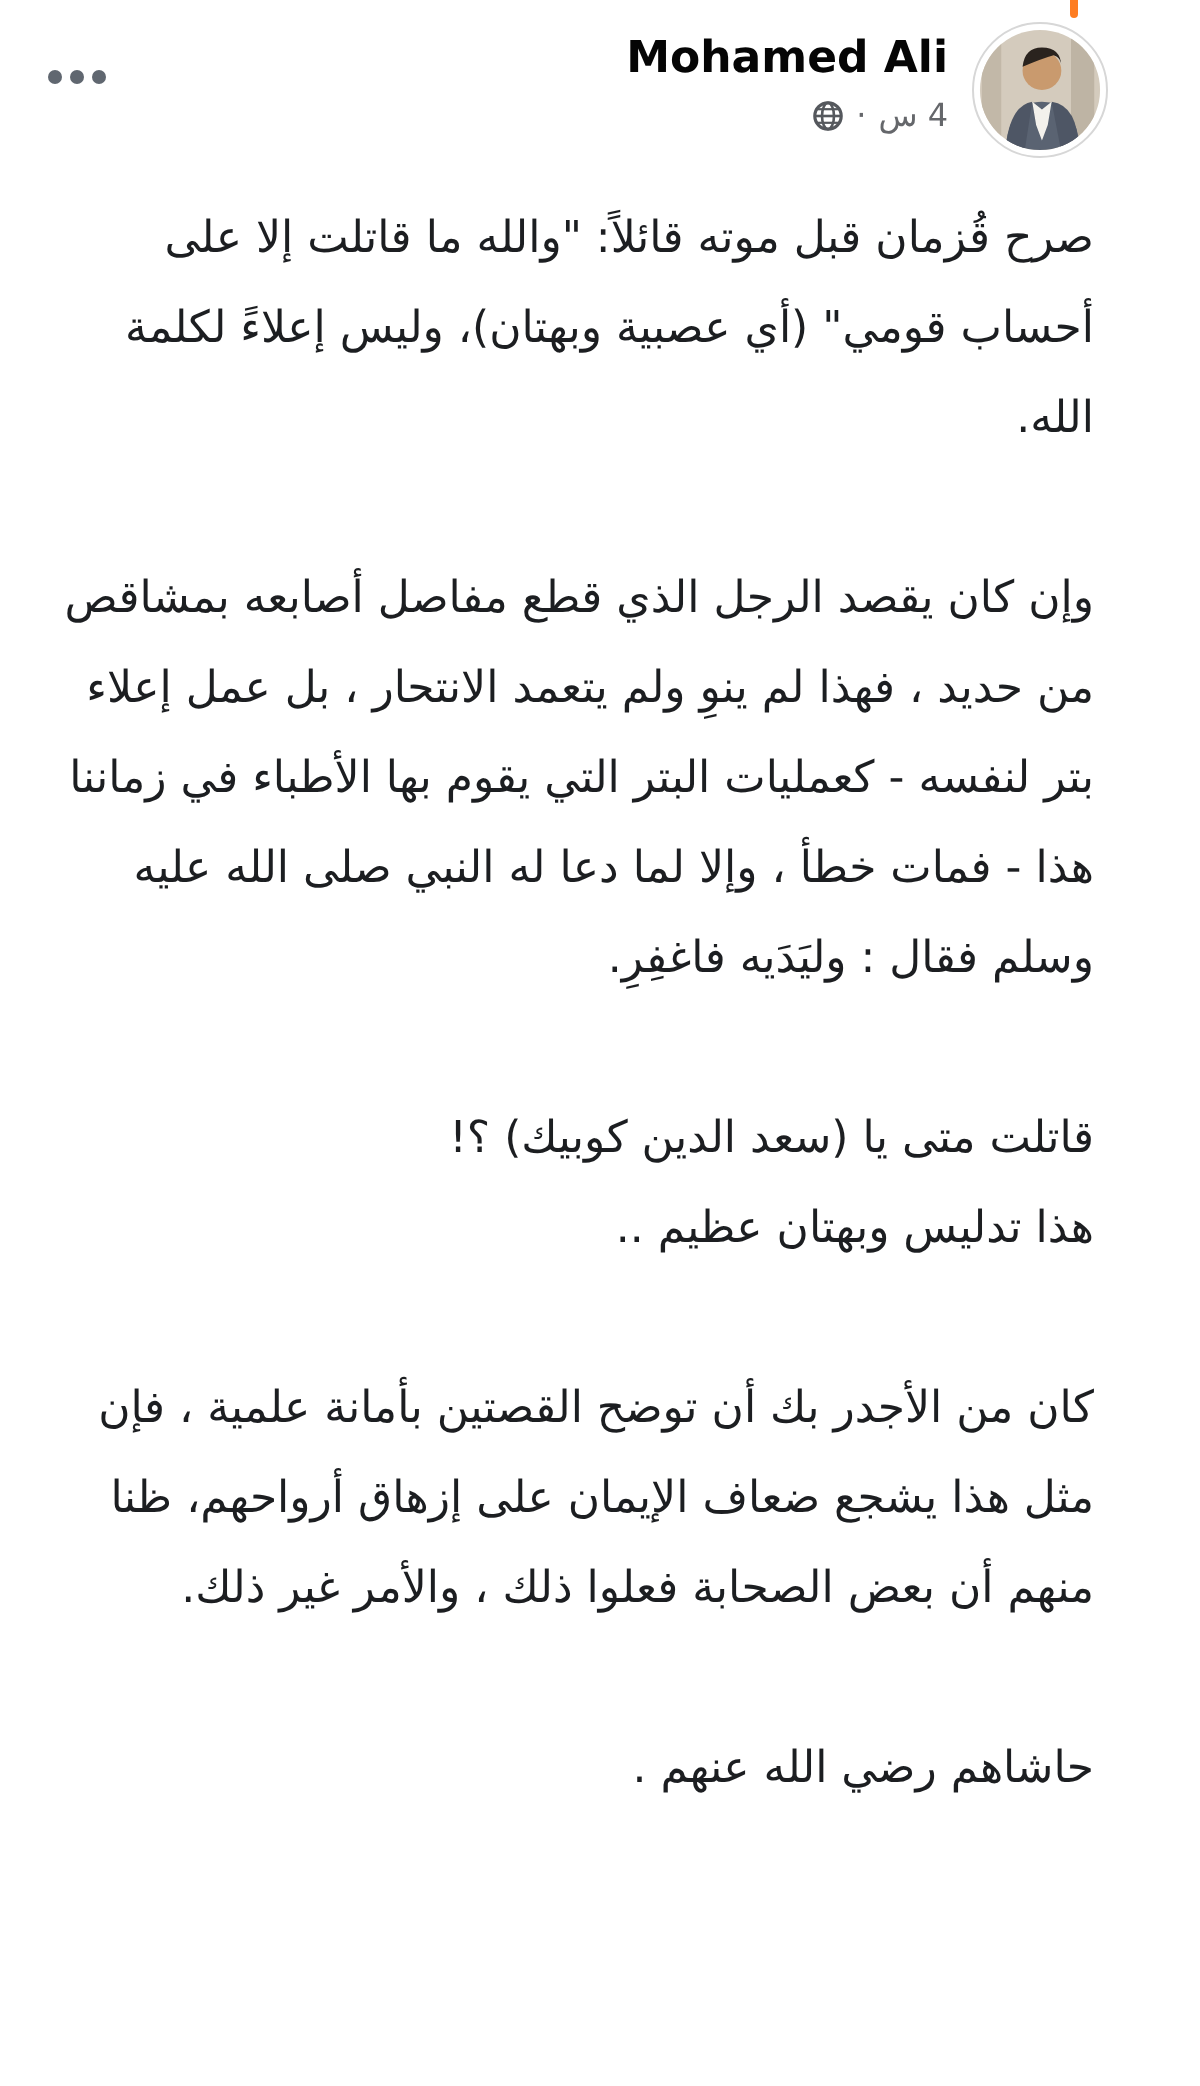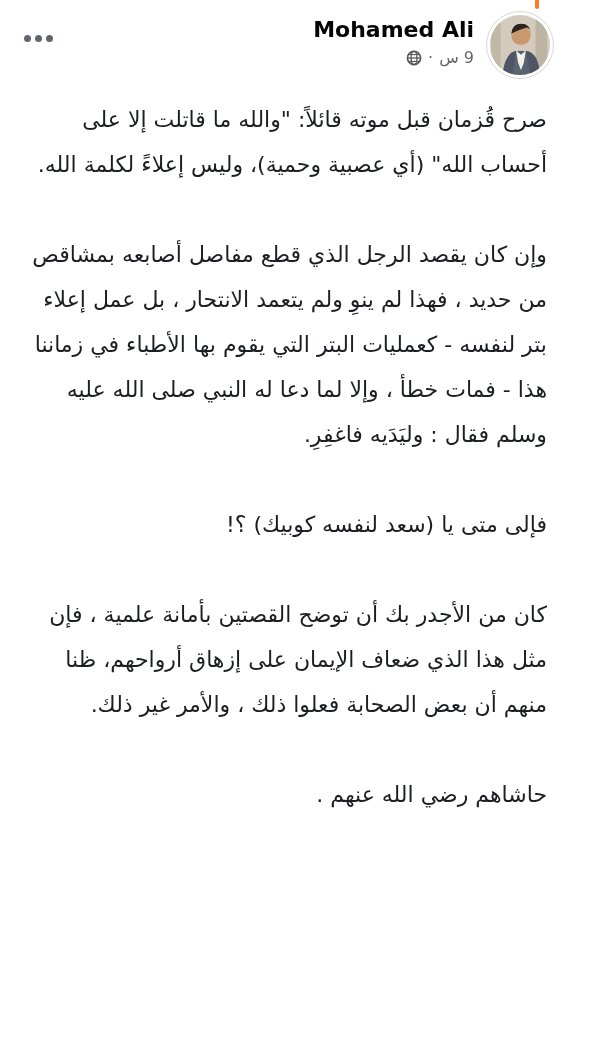--- a/index.html
+++ b/index.html
@@ -104,21 +104,21 @@
           <path d="M28 38 l5 4 l5 -4 l-2 12 l-3 8 l-3 -8 z" fill="#f3f1ec"></path>
           <path d="M14 64 q2 -24 14 -26 l-4 26 z" fill="#4e5665"></path>
           <path d="M52 64 q0 -24 -14 -26 l5 26 z" fill="#4e5665"></path>
         </g>
       </svg>
     </div>
 
     <div class="id-block">
       <div class="author-name">Mohamed Ali</div>
       <div class="meta-row">
-        <span>9 س</span>
+        <span>4 س</span>
         <span>·</span>
         <svg width="16" height="16" viewBox="0 0 16 16">
           <circle cx="8" cy="8" r="6.6" fill="none" stroke="#55585d" stroke-width="1.6"></circle>
           <ellipse cx="8" cy="8" rx="3" ry="6.6" fill="none" stroke="#55585d" stroke-width="1.3"></ellipse>
           <line x1="1.4" y1="8" x2="14.6" y2="8" stroke="#55585d" stroke-width="1.3"></line>
           <line x1="2.2" y1="4.6" x2="13.8" y2="4.6" stroke="#55585d" stroke-width="1.1"></line>
           <line x1="2.2" y1="11.4" x2="13.8" y2="11.4" stroke="#55585d" stroke-width="1.1"></line>
         </svg>
       </div>
     </div>
@@ -126,23 +126,24 @@
     <div class="spacer"></div>
 
     <div class="menu-btn">
       <i></i>
       <i></i>
       <i></i>
     </div>
   </header>
 
   <div class="post-body">
-    <p>صرح قُزمان قبل موته قائلاً: "والله ما قاتلت إلا على أحساب الله" (أي عصبية وحمية)، وليس إعلاءً لكلمة الله.</p>
+    <p>صرح قُزمان قبل موته قائلاً: "والله ما قاتلت إلا على أحساب قومي" (أي عصبية وبهتان)، وليس إعلاءً لكلمة الله.</p>
     <p>وإن كان يقصد الرجل الذي قطع مفاصل أصابعه بمشاقص من حديد ، فهذا لم ينوِ ولم يتعمد الانتحار ، بل عمل إعلاء بتر لنفسه - كعمليات البتر التي يقوم بها الأطباء في زماننا هذا - فمات خطأ ، وإلا لما دعا له النبي صلى الله عليه وسلم فقال : وليَدَيه فاغفِرِ.</p>
     <p>
-      <span style="display:block">فإلى متى يا (سعد لنفسه كوبيك)  ؟!</span>
+      <span style="display:block">قاتلت متى يا (سعد الدين كوبيك)  ؟!</span>
+      <span style="display:block">هذا تدليس وبهتان عظيم ..</span>
     </p>
-    <p>كان من الأجدر بك أن توضح القصتين بأمانة علمية ، فإن مثل هذا الذي ضعاف الإيمان على إزهاق أرواحهم، ظنا منهم أن بعض الصحابة فعلوا ذلك ، والأمر غير ذلك.</p>
+    <p>كان من الأجدر بك أن توضح القصتين بأمانة علمية ، فإن مثل هذا يشجع ضعاف الإيمان على إزهاق أرواحهم، ظنا منهم أن بعض الصحابة فعلوا ذلك ، والأمر غير ذلك.</p>
     <p>حاشاهم رضي الله عنهم .</p>
 
   </div>
 
 </div>
 
 </body></html>

